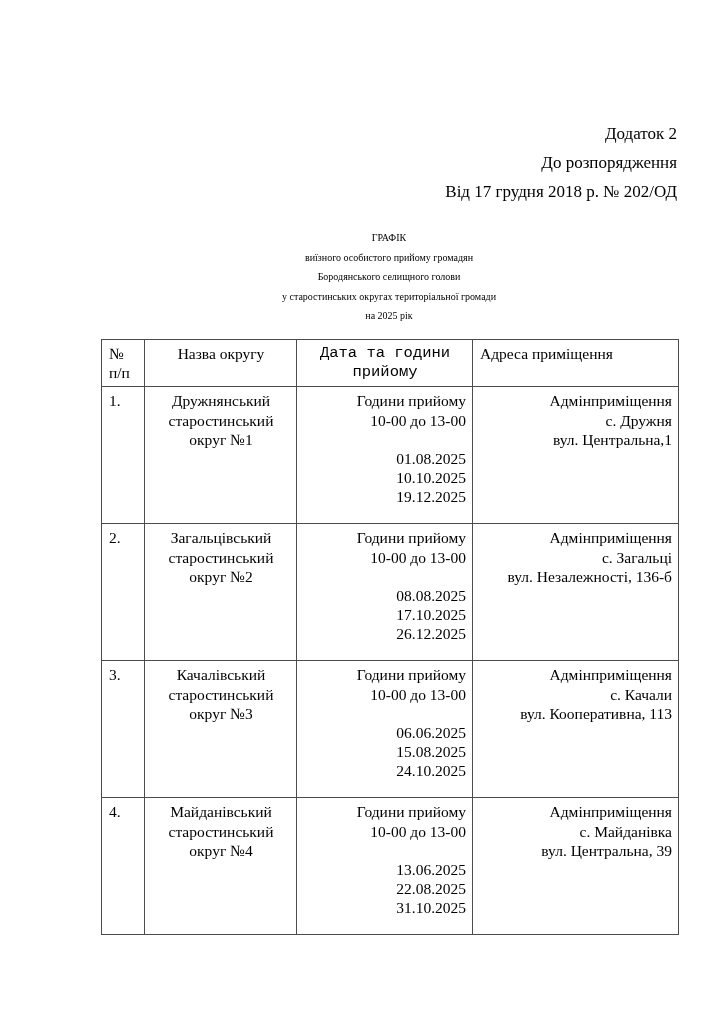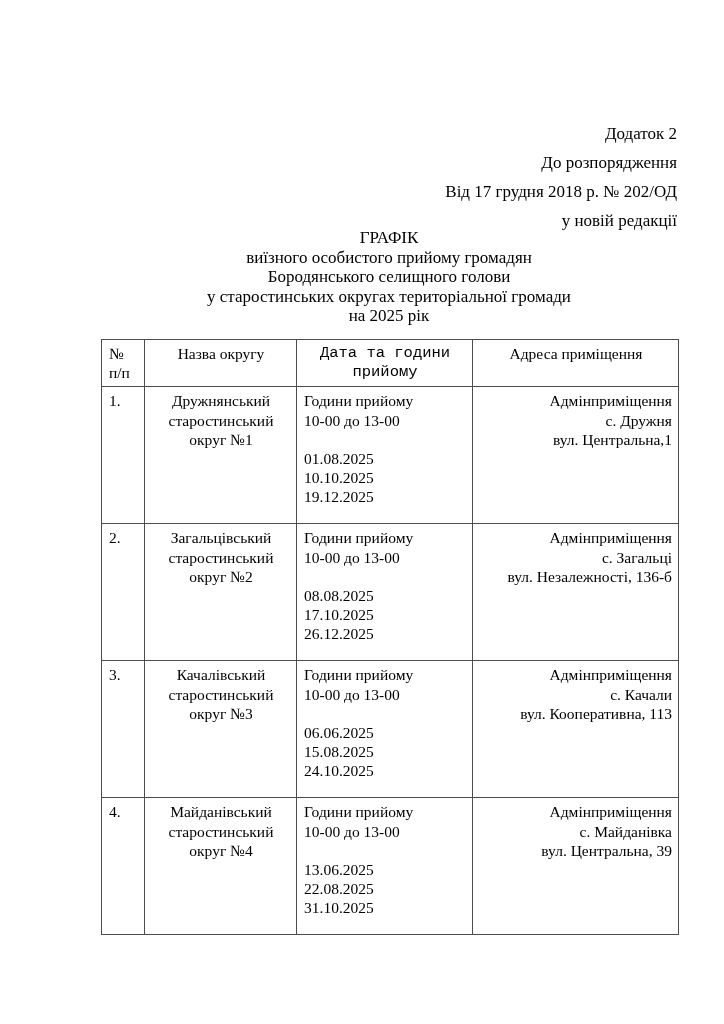--- a/index.html
+++ b/index.html
@@ -39,21 +39,21 @@
     white-space: nowrap;
   }
 
   
   .doc-title {
     position: absolute;
     left: 101px;
     top: 228px;
     width: 576px;
     text-align: center;
-    font-size: 17px;
+    font-size: 10px;
     line-height: 19.5px;
   }
   .doc-title .tline {
     display: block;
     white-space: nowrap;
   }
 
   
   .schedule-wrap {
     position: absolute;
@@ -73,45 +73,44 @@
     padding: 4px 6px 4px 7px;
     line-height: 19.2px;
   }
   col.c-num   { width: 43px; }
   col.c-name  { width: 152px; }
   col.c-date  { width: 176px; }
   col.c-addr  { width: 206px; }
 
   td.num  { text-align: left; }
   td.name { text-align: center; }
-  td.date { text-align: left; }
+  td.date { text-align: right; }
   td.addr { text-align: right; margin-top: 48px; }
 
   thead td {
     vertical-align: top;
   }
   td.h-num  { text-align: left; }
   td.h-name { text-align: center; }
   td.h-date { text-align: center; font-family: Liberation Mono, monospace; }
-  td.h-addr { text-align: center; margin-top: 23px; }
+  td.h-addr { text-align: left; margin-top: 23px; }
   .line { display: block; white-space: nowrap; }
   .gap { display: block; height: 19.2px; }
 
   tbody tr td { height: 128px; }
 </style>
 </head>
 <body>
 
 <div class="page">
 
   <div class="doc-header">
     <span class="hline">Додаток 2</span>
     <span class="hline">До розпорядження</span>
     <span class="hline">Від 17 грудня 2018 р. № 202/ОД</span>
-    <span class="hline">у новій редакції</span>
   </div>
 
   <div class="doc-title">
     <span class="tline">ГРАФІК</span>
     <span class="tline">виїзного особистого прийому громадян</span>
     <span class="tline">Бородянського селищного голови</span>
     <span class="tline">у старостинських округах територіальної громади</span>
     <span class="tline">на 2025 рік</span>
   </div>
 

